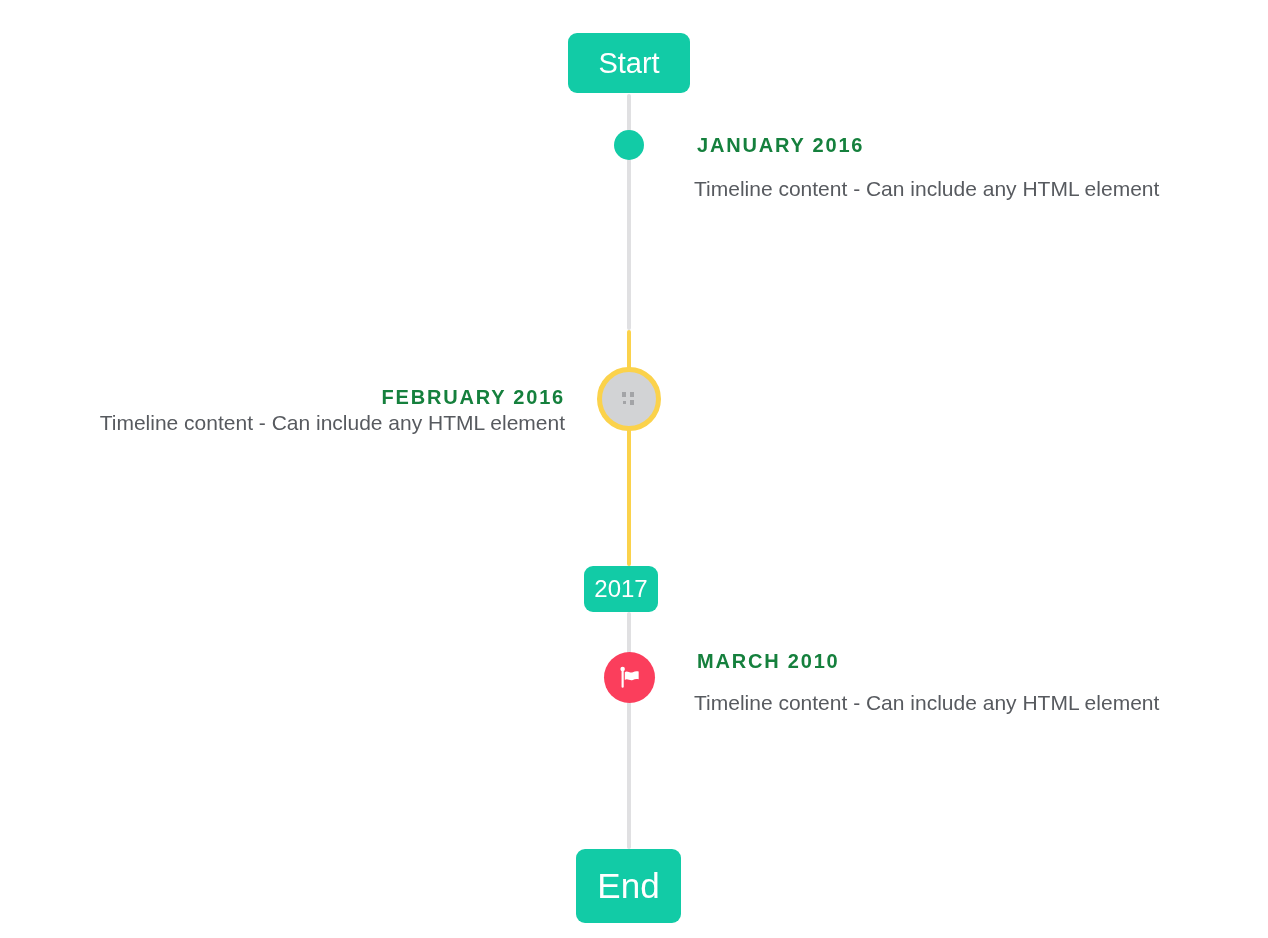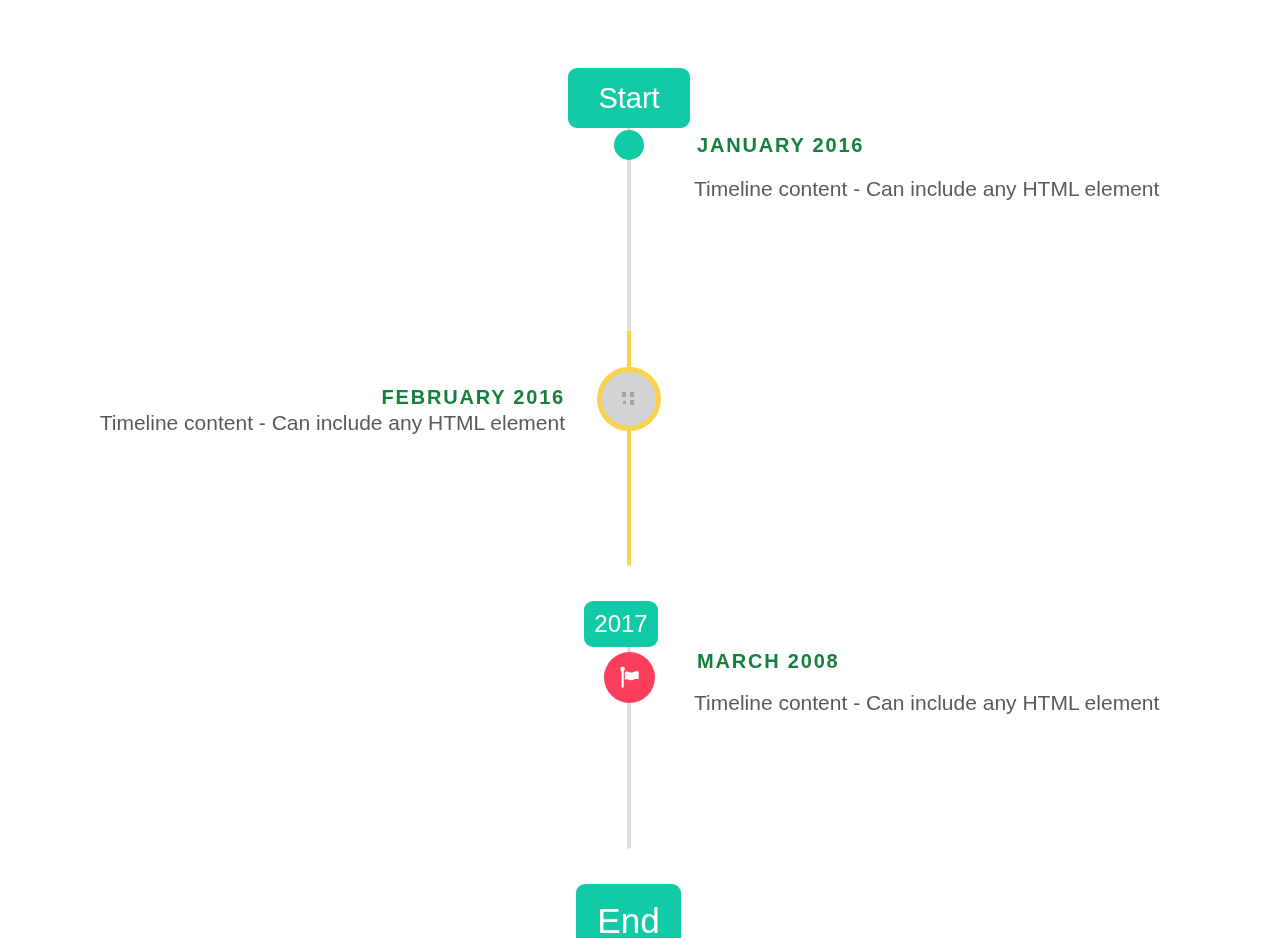--- a/index.html
+++ b/index.html
@@ -31,21 +31,20 @@
   
   .badge {
     position: absolute;
     background: #12cba6;
     color: #ffffff;
     border-radius: 9px;
     display: flex;
     align-items: center;
     justify-content: center;
     z-index: 3;
-    margin-top: 35px;
   }
   .badge-start { left: 568px; top: 33px;  width: 122px; height: 60px; font-size: 29px; }
   .badge-year  { left: 584px; top: 566px; width: 74px;  height: 46px; font-size: 24px; }
   .badge-end   { left: 576px; top: 849px; width: 105px; height: 74px; font-size: 35px; }
 
   
   .marker { position: absolute; z-index: 2; }
   .marker-dot {
     left: 614px; top: 130px;
     width: 30px; height: 30px;
@@ -144,20 +143,20 @@
         <path d="M7.2 6.6
                  C 9.5 4.6, 12 7.9, 14.6 6.6
                  C 16.5 5.7, 18.2 5.4, 20 6.1
                  L 20 13.2
                  C 18 12.5, 16.4 12.9, 14.6 13.8
                  C 12 15.1, 9.5 11.9, 7.2 13.9
                  Z"></path>
       </g>
     </svg>
   </div>
-  <div class="entry-title title-march">MARCH 2008</div>
+  <div class="entry-title title-march">MARCH 2010</div>
   <div class="entry-content content-march">Timeline content - Can include any HTML element</div>
 
   <div class="badge badge-end">
     <span>End</span>
   </div>
 
 </div>
 
 </body></html>

